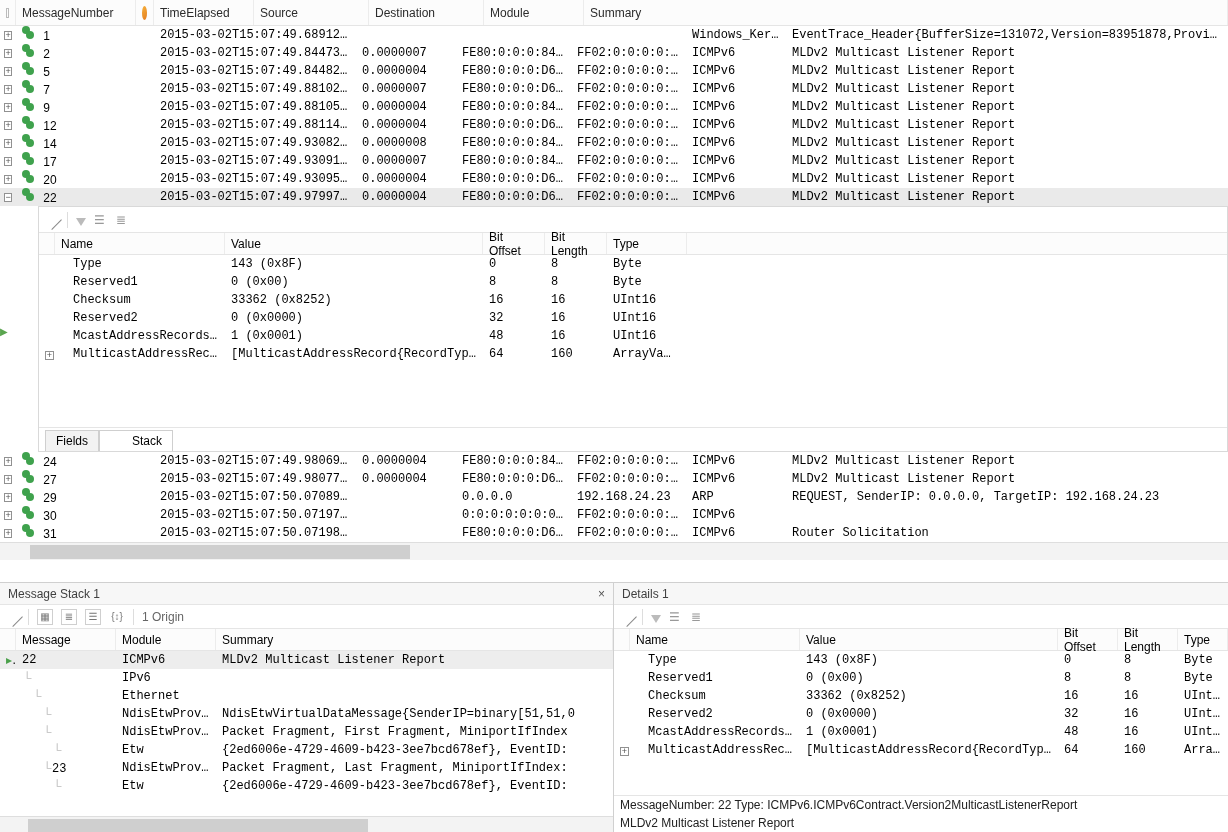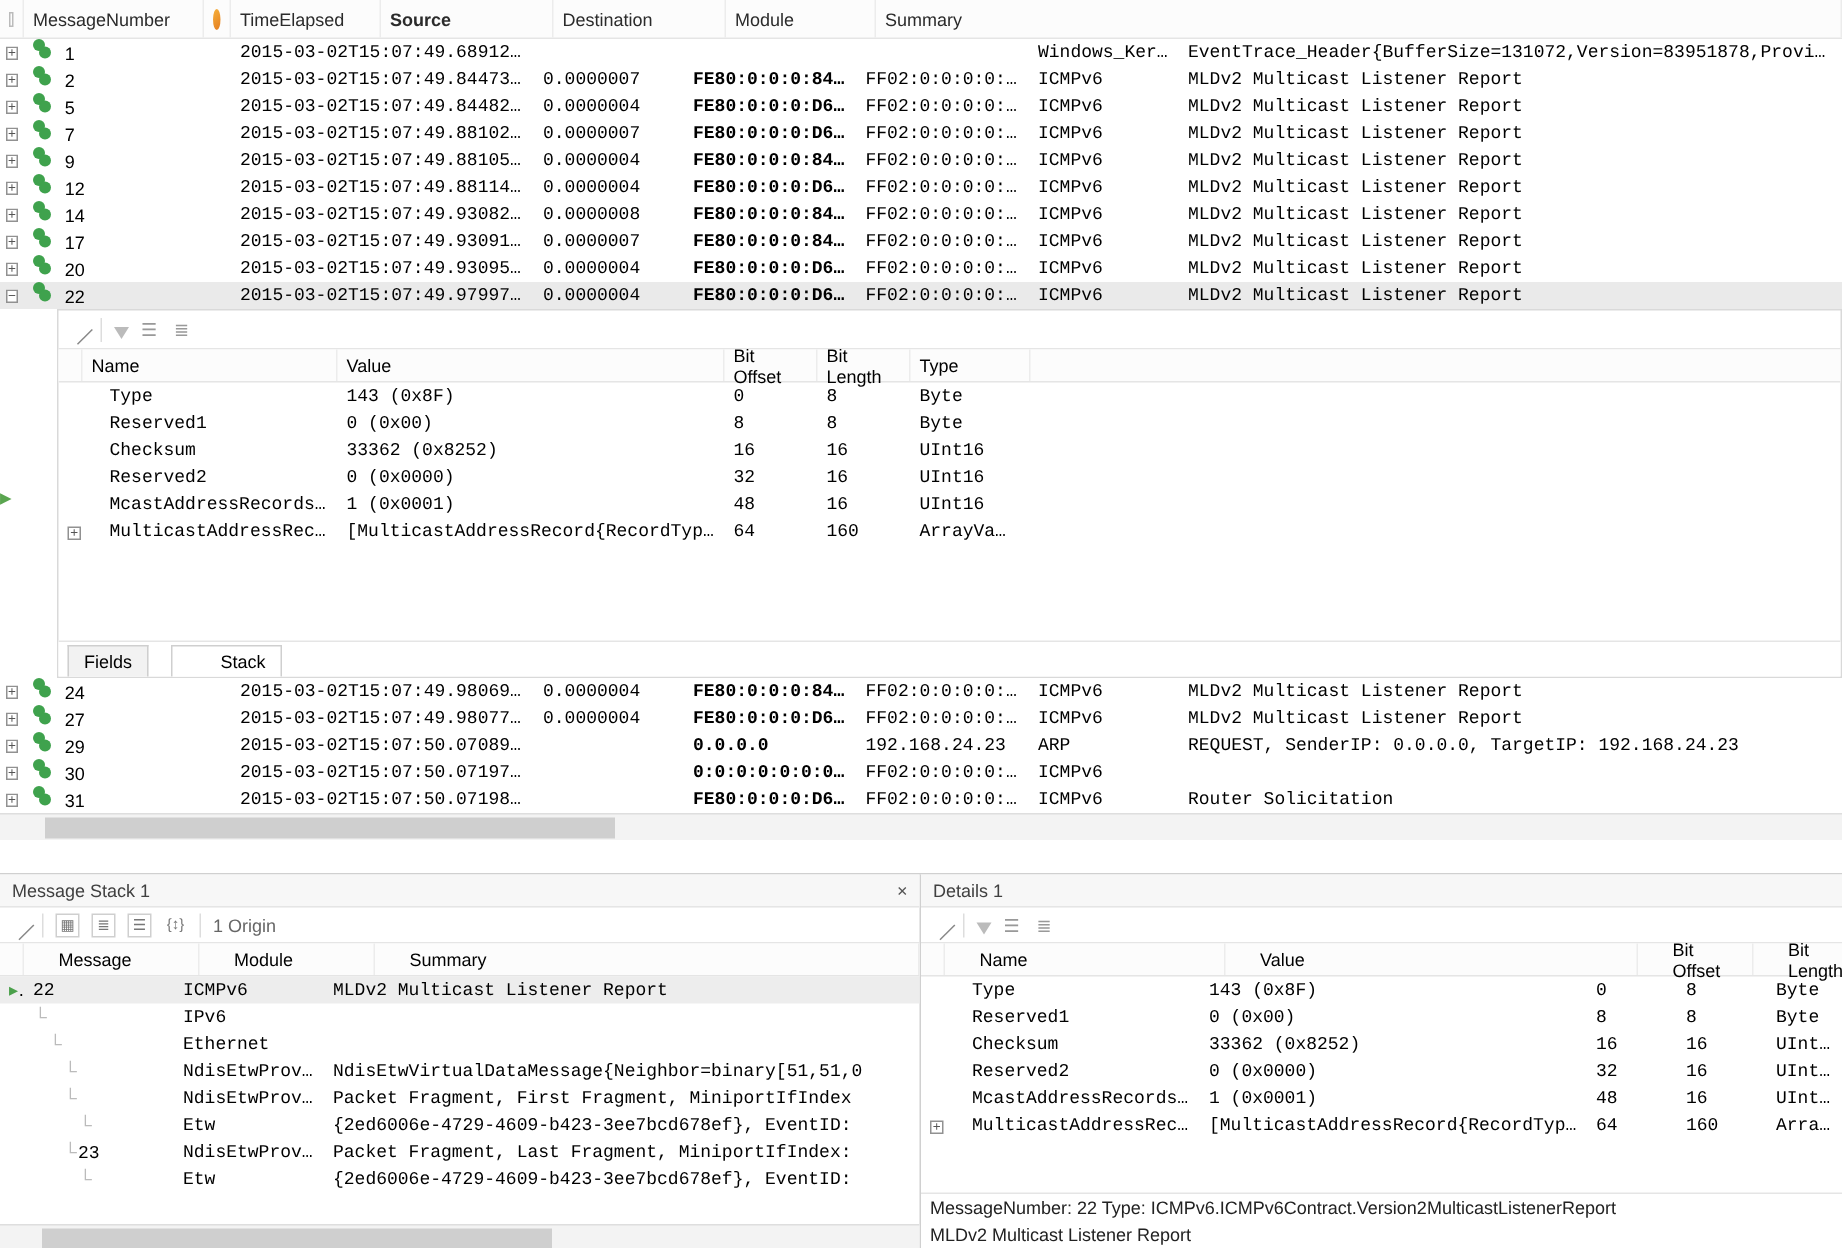--- a/index.html
+++ b/index.html
@@ -15,21 +15,21 @@
 .grid-row { display: flex; height: 18px; align-items: center; border-bottom: 0; }
 .grid-row.selected { background: #eaeaea; }
 .grid-row .cell { padding: 0 6px; overflow: hidden; white-space: nowrap; text-overflow: ellipsis; }
 
 
 .c-expand { width: 16px; flex: 0 0 16px; display:flex; align-items:center; justify-content:center; }
 .c-msgnum { width: 120px; flex: 0 0 120px; }
 .c-diag   { width: 18px;  flex: 0 0 18px;  }
 .c-time   { width: 202px; flex: 0 0 202px; }
 .c-elapsed{ width: 100px; flex: 0 0 100px; }
-.c-source { width: 115px; flex: 0 0 115px; font-weight: bold; }
+.c-source { width: 115px; flex: 0 0 115px; }
 .c-dest   { width: 115px; flex: 0 0 115px; }
 .c-module { width: 100px; flex: 0 0 100px; }
 .c-summary{ flex: 1 1 auto; }
 
 .expand-box { width: 9px; height: 9px; border: 1px solid #919191; display:inline-flex; align-items:center; justify-content:center; background:#fff; cursor:pointer; }
 .expand-box::before { content:"+"; font-size:9px; line-height:7px; color:#555; }
 .expand-box.open::before { content:"−"; }
 
 .row-icon { position:relative; width:14px; height:14px; display:inline-block; }
 .row-icon .c1, .row-icon .c2 { position:absolute; width:8px; height:8px; border-radius:50%; }
@@ -50,21 +50,21 @@
 .dh-value{ width: 258px; flex:0 0 258px; }
 .dh-boff { width: 62px;  flex:0 0 62px;  }
 .dh-blen { width: 62px;  flex:0 0 62px;  }
 .dh-type { width: 80px;  flex:0 0 80px;  }
 
 .details-header { display:flex; height:22px; align-items:center; background:#fcfcfc; border-bottom:1px solid #e5e5e5; }
 .details-header .col { padding: 0 6px; border-right:1px solid #ececec; height:100%; display:flex; align-items:center; }
 .details-row { display:flex; height:18px; align-items:center; }
 .details-row .cell { padding:0 6px; overflow:hidden; white-space:nowrap; text-overflow:ellipsis; }
 
-.tabs-bar { height:24px; display:flex; align-items:flex-end; border-top:1px solid #e5e5e5; padding-left:6px; gap:15px; background:#fff; }
+.tabs-bar { height:24px; display:flex; align-items:flex-end; border-top:1px solid #e5e5e5; padding-left:6px; gap:0; background:#fff; }
 .tab { padding:3px 10px; border:1px solid #cfcfcf; border-bottom:none; background:#f2f2f2; font-size:12px; cursor:pointer; }
 .tab.active { background:#fff;padding-left:32px; }
 
 
 .hscroll { height:18px; background:#f3f3f3; border-top:1px solid #dedede; position:relative; }
 .hscroll .thumb { position:absolute; top:2px; left:30px; width:380px; height:14px; background:#cfcfcf; border-radius:0; }
 
 
 .lower { position:absolute; top:582px; left:0; right:0; bottom:0; display:flex; border-top:1px solid #d0d0d0; }
 .pane { flex:1 1 50%; display:flex; flex-direction:column; border-right:1px solid #d0d0d0; min-width:0; }
@@ -73,21 +73,21 @@
 .pane-title .close { cursor:pointer; color:#555; }
 .pane-toolbar { height:24px; display:flex; align-items:center; gap:8px; padding:0 6px; border-bottom:1px solid #e5e5e5; color:#666; }
 .pane-toolbar .glyph { width:16px; height:16px; border:1px solid #cfcfcf; display:inline-flex; align-items:center; justify-content:center; font-size:10px; color:#777; cursor:pointer; }
 .pane-toolbar .sep { width:1px; height:16px; background:#ddd; }
 
 
 .ms-msg   { width:100px; flex:0 0 100px; }
 .ms-mod   { width:100px; flex:0 0 100px; }
 .ms-sum   { flex:1 1 auto; }
 
-.ms-header { display:flex; height:22px; align-items:center; background:#fcfcfc; border-bottom:1px solid #e5e5e5;gap:17px; }
+.ms-header { display:flex; height:22px; align-items:center; background:#fcfcfc; border-bottom:1px solid #e5e5e5; }
 .ms-header .col { padding:0 6px; border-right:1px solid #ececec; height:100%; display:flex; align-items:center; }
 .ms-row { display:flex; height:18px; align-items:center; }
 .ms-row.selected { background:#ededed; }
 .ms-row .cell { padding:0 6px; overflow:hidden; white-space:nowrap; text-overflow:ellipsis; }
 .ms-indent-elbow { color:#bbb; display:inline-block; width:10px; text-align:center; }
 
 
 .d2-name { width:170px; flex:0 0 170px; }
 .d2-value{ width:258px; flex:0 0 258px; }
 .d2-boff { width:60px;  flex:0 0 60px;  }
@@ -444,21 +444,21 @@
         </div>
         <div class="ms-row">
           <div class="cell" style="width:16px;flex:0 0 16px;"></div>
           <div class="cell ms-msg mono"><span class="ms-indent-elbow"> </span><span class="ms-indent-elbow">└</span></div>
           <div class="cell ms-mod mono">Ethernet</div>
         </div>
         <div class="ms-row">
           <div class="cell" style="width:16px;flex:0 0 16px;"></div>
           <div class="cell ms-msg mono"><span class="ms-indent-elbow"> </span><span class="ms-indent-elbow"> </span><span class="ms-indent-elbow">└</span></div>
           <div class="cell ms-mod mono">NdisEtwProvid…</div>
-          <div class="cell ms-sum mono">NdisEtwVirtualDataMessage{Neighbor=binary[51,51,0</div>
+          <div class="cell ms-sum mono">NdisEtwVirtualDataMessage{SenderIP=binary[51,51,0</div>
         </div>
         <div class="ms-row">
           <div class="cell" style="width:16px;flex:0 0 16px;"></div>
           <div class="cell ms-msg mono"><span class="ms-indent-elbow"> </span><span class="ms-indent-elbow"> </span><span class="ms-indent-elbow">└</span></div>
           <div class="cell ms-mod mono">NdisEtwProvid…</div>
           <div class="cell ms-sum mono">Packet Fragment, First Fragment, MiniportIfIndex</div>
         </div>
         <div class="ms-row">
           <div class="cell" style="width:16px;flex:0 0 16px;"></div>
           <div class="cell ms-msg mono"><span class="ms-indent-elbow"> </span><span class="ms-indent-elbow"> </span><span class="ms-indent-elbow"> </span><span class="ms-indent-elbow">└</span></div>

